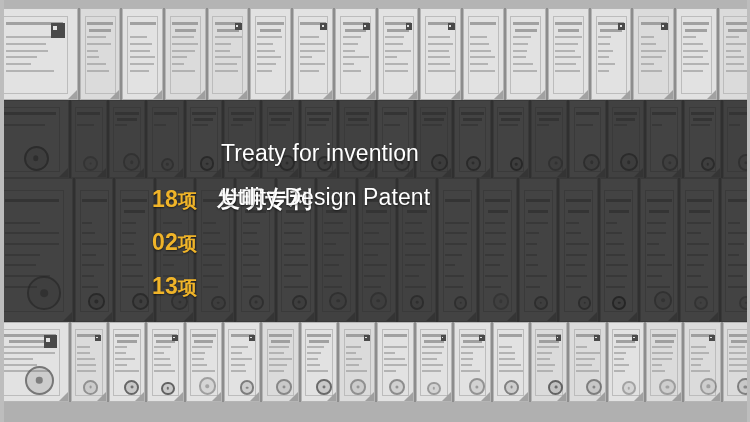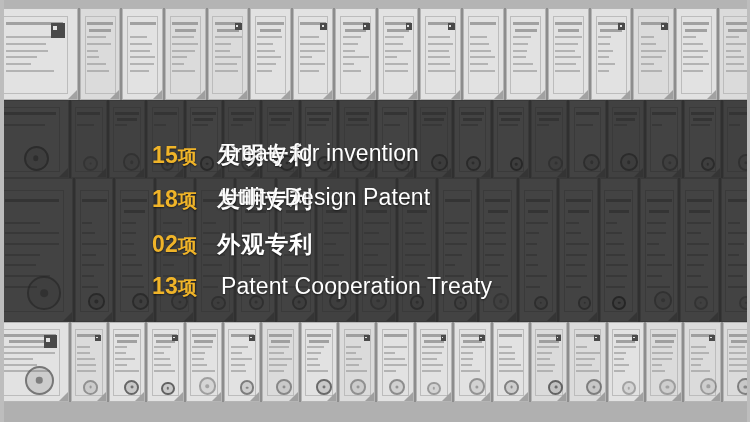--- a/index.html
+++ b/index.html
@@ -911,49 +911,41 @@
           <div class="seal" style="width: 36.1337%; padding-bottom: 36.1337%; left: 39.3481%; bottom: 8%; opacity: 0.7;"></div>
           <div class="fold"></div>
         </div>
       </div>
   </div>
 
   <div id="band" style="top: 100px; height: 222px;"></div>
 
   <div id="rows">
 
-    <div class="row" style="top:140px">
-      <span class="num">
-        <span>15</span><span class="unit">项</span>
-      </span>
-      <span class="cn">发明专利</span>
-    </div>
     <div class="en" style="top:140px">Treaty for invention</div>
 
     <div class="row" style="top:184px">
       <span class="num">
         <span>18</span><span class="unit">项</span>
       </span>
       <span class="cn">发明专利</span>
     </div>
     <div class="en" style="top:184px">Utility Design Patent</div>
 
     <div class="row" style="top:229px">
       <span class="num">
         <span>02</span><span class="unit">项</span>
       </span>
-      <span class="cn">外观专利</span>
     </div>
 
     <div class="row" style="top:273px">
       <span class="num">
         <span>13</span><span class="unit">项</span>
       </span>
     </div>
-    <div class="en" style="top:273px">Patent Cooperation Treaty</div>
 
   </div>
 
   <div class="strip" id="strip-top"></div>
   <div class="strip" id="strip-bottom"></div>
   <div class="strip" id="strip-left"></div>
   <div class="strip" id="strip-right"></div>
 
 </div>
 

